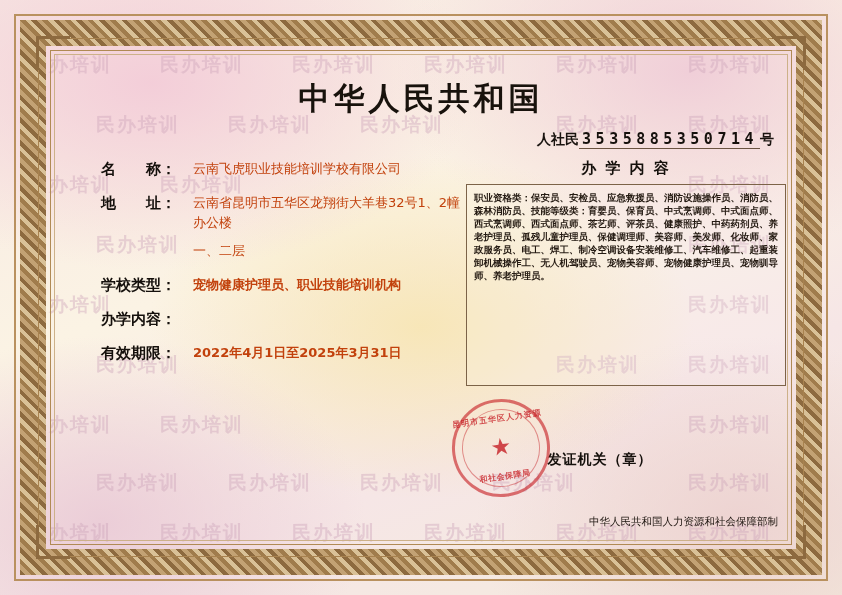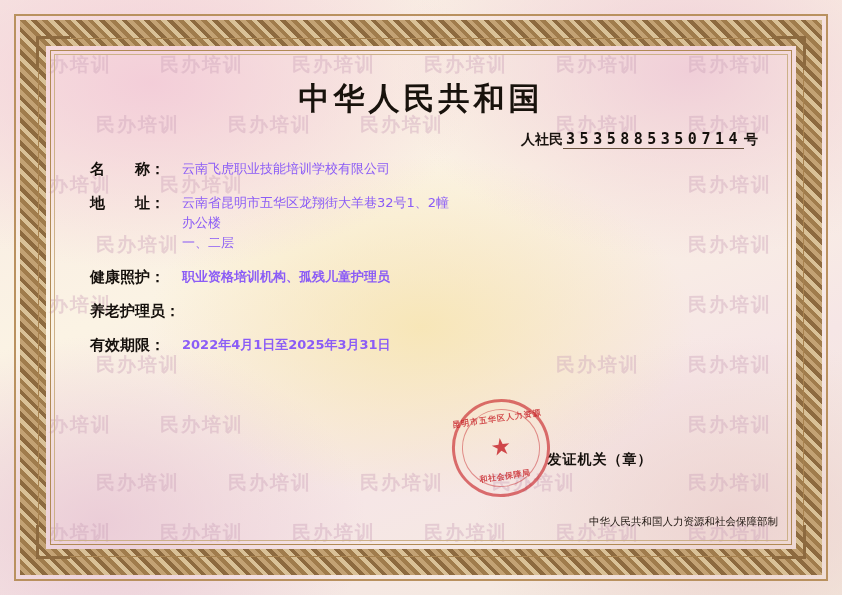--- a/index.html
+++ b/index.html
@@ -120,21 +120,21 @@
     font-family: "DejaVu Sans", sans-serif;
     font-weight: bold;
     color: #18120c;
     letter-spacing: 4px;
   }
   .title-line1 { font-size: 31px; line-height: 40px; }
   .title-line2 { font-size: 31px; line-height: 42px; margin-top: 2px; }
 
   .serial-row {
     margin-top: 12px;
-    padding-right: 28px;
+    padding-right: 12px;
     display: flex;
     justify-content: flex-end;
     align-items: flex-end;
   }
   .serial-label, .serial-suffix {
     font-family: "DejaVu Sans", sans-serif;
     font-size: 14px;
     color: #1a1410;
     font-weight: bold;
   }
@@ -148,21 +148,21 @@
     border-bottom: 1px solid #6a5340;
   }
 
   
   .body-cols {
     display: flex;
     margin-top: 10px;
   }
   .left-col {
     width: 406px;
-    padding-left: 34px;
+    padding-left: 45px;
     box-sizing: border-box;
   }
   .right-col {
     width: 324px;
     box-sizing: border-box;
     padding-left: 4px;
   }
 
   .field {
     display: flex;
@@ -175,28 +175,28 @@
     font-weight: bold;
     color: #15100c;
     width: 92px;
     flex: 0 0 92px;
     letter-spacing: 0px;
     line-height: 20px;
   }
   .field-value {
     font-family: "DejaVu Sans", sans-serif;
     font-size: 13px;
-    color: #8b5cf6;
+    color: #c2410c;
     line-height: 20px;
     flex: 1;
   }
   .field-value.bold {
     font-weight: bold;
   }
-  .field-value .v2 { display: block; }
+  .field-value .v2 { display: block; margin-top: 8px; }
 
   
   .panel-title {
     text-align: center;
     font-family: "DejaVu Sans", sans-serif;
     font-size: 15px;
     font-weight: bold;
     color: #15100c;
     letter-spacing: 2px;
     margin-bottom: 6px;
@@ -378,36 +378,42 @@
         <div class="field">
           <div class="field-label">地　　址：</div>
           <div class="field-value">
             <span>云南省昆明市五华区龙翔街大羊巷32号1、2幢办公楼</span>
             <span class="v2">一、二层</span>
           </div>
         </div>
 
 
         <div class="field">
-          <div class="field-label">健康照护：</div>
-          <div class="field-value bold">职业资格培训机构、孤残儿童护理员</div>
+          <div class="field-label">学校类型：</div>
+          <div class="field-value bold">宠物健康护理员、职业技能培训机构</div>
         </div>
 
         <div class="field">
-          <div class="field-label">养老护理员：</div>
+          <div class="field-label">办学内容：</div>
         </div>
 
 
         <div class="field">
           <div class="field-label">有效期限：</div>
           <div class="field-value bold">2022年4月1日至2025年3月31日</div>
         </div>
 
       </div>
 
+      <div class="right-col">
+        <div class="panel-title">办 学 内 容</div>
+        <div class="panel-box">
+          <div class="panel-text">职业资格类：保安员、安检员、应急救援员、消防设施操作员、消防员、森林消防员、技能等级类：育婴员、保育员、中式烹调师、中式面点师、西式烹调师、西式面点师、茶艺师、评茶员、健康照护、中药药剂员、养老护理员、孤残儿童护理员、保健调理师、美容师、美发师、化妆师、家政服务员、电工、焊工、制冷空调设备安装维修工、汽车维修工、起重装卸机械操作工、无人机驾驶员、宠物美容师、宠物健康护理员、宠物驯导师、养老护理员。</div>
+        </div>
+      </div>
 
     </div>
 
     <div class="issuer-area">
       <div class="seal">
         <div class="seal-top">昆明市五华区人力资源</div>
         <div class="seal-star">★</div>
         <div class="seal-bottom">和社会保障局</div>
       </div>
       <div class="issuer-label">发证机关（章）</div>

